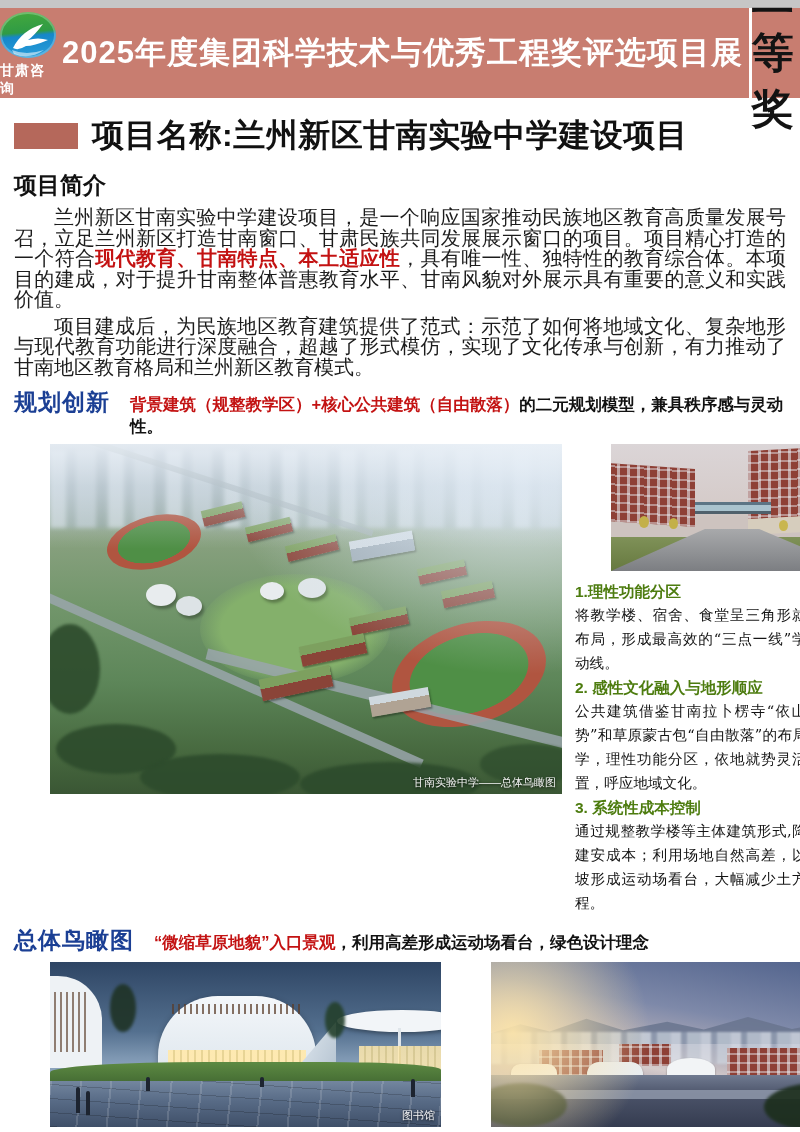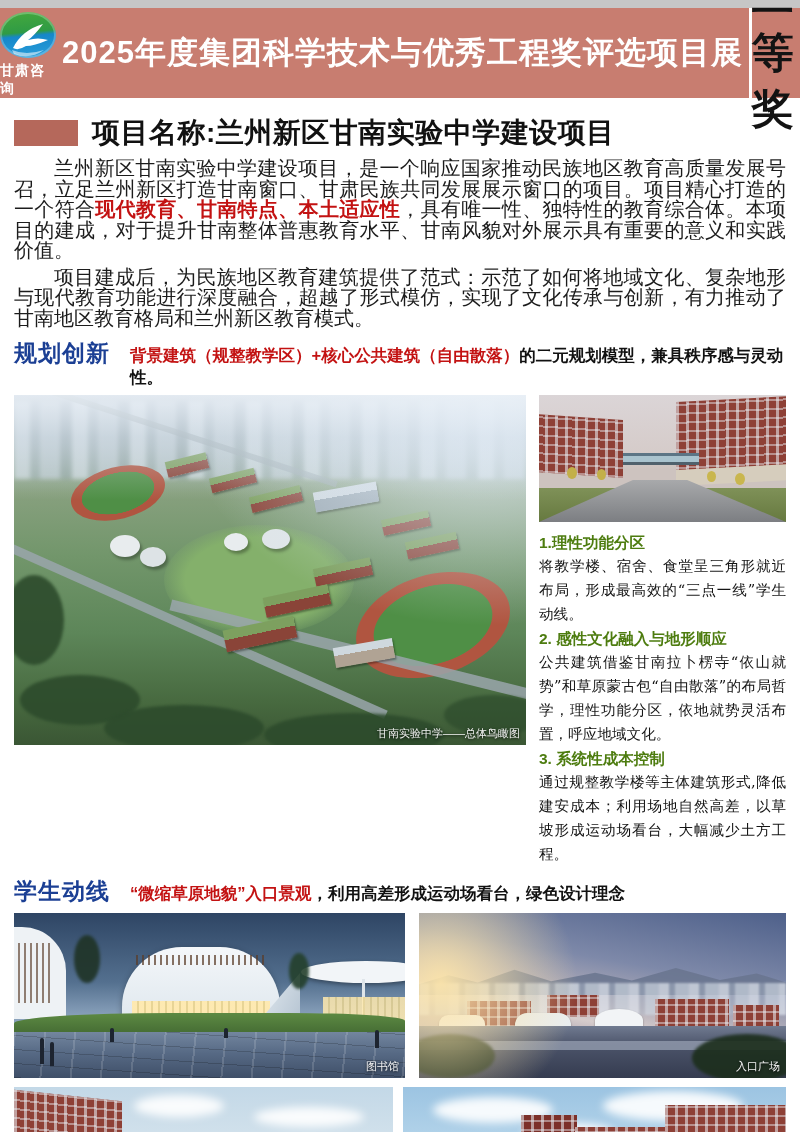--- a/index.html
+++ b/index.html
@@ -18,32 +18,32 @@
   .main-title { color:#fff; font-size:31px; font-weight:bold; letter-spacing:1px; white-space:nowrap; }
   .sub-title { color:#f0dbd4; font-size:11.6px; margin-top:6px; white-space:nowrap; }
   .header-divider { width:7px; background:#fff; }
   .award-badge { width:122px; display:flex; align-items:center; justify-content:center; background:#c87d70; }
   .award-badge span { color:#131313; font-size:42px; font-weight:bold; letter-spacing:1px; }
 
   
   .content { padding:0 14px; }
   .project-title-row { display:flex; align-items:center; margin-top:16px; }
   .title-block { width:64px; height:26px; background:#b5685b; margin-right:14px; }
-  .project-title { font-size:28px; font-weight:bold; color:#111; letter-spacing:.5px; }
+  .project-title { font-size:32px; font-weight:bold; color:#111; letter-spacing:.5px; }
   .intro-heading { font-size:23px; font-weight:bold; color:#111; margin-top:12px; }
   .para { font-family:"DejaVu Serif","Liberation Serif",serif; font-size:20px; line-height:20.5px; color:#1c1c1c; text-align:justify; text-indent:2em; margin-top:6px; }
   .red-bold { color:#c31212; font-weight:bold; }
 
   .section-row { display:flex; align-items:baseline; margin-top:10px; }
   .section-heading { font-size:23px; font-weight:bold; color:#1b3f94; letter-spacing:1px; white-space:nowrap; }
   .section-desc { font-size:16.5px; font-weight:bold; color:#111; margin-left:20px; }
   .section-desc .red-bold { font-size:16.5px; }
 
   .planning-grid { display:flex; margin-top:6px; gap:13px; }
-  .scene { position:relative; overflow:hidden; flex-shrink:0; }
+  .scene { position:relative; overflow:hidden; flex-shrink:0;margin-left:36px; }
   .caption { position:absolute; right:6px; bottom:4px; color:rgba(255,255,255,.95); font-size:11px; text-shadow:0 1px 3px rgba(0,0,0,.9); z-index:9; }
   .right-col { width:247px; display:flex; flex-direction:column; }
   .points { margin-top:8px; }
   .point-title { color:#4d7c0f; font-weight:bold; font-size:15.5px; margin-top:3px; }
   .point-body { font-family:"DejaVu Serif","Liberation Serif",serif; font-size:14.6px; line-height:24px; color:#141414; text-align:justify; }
 
   .photo-row { display:flex; margin-top:6px; }
   .ab { position:absolute; display:block; }
   .win { background-image:
       repeating-linear-gradient(90deg, rgba(235,242,248,.55) 0 3px, transparent 3px 10px),
@@ -128,20 +128,21 @@
     </div>
   </div>
 
   <div class="content">
 
     <div class="project-title-row">
       <div class="title-block"></div>
       <div class="project-title">项目名称:兰州新区甘南实验中学建设项目</div>
     </div>
 
+    <div class="intro-heading">项目简介</div>
 
     <p class="para"><span>兰州新区甘南实验中学建设项目，是一个响应国家推动民族地区教育高质量发展号召，立足兰州新区打造甘南窗口、甘肃民族共同发展展示窗口的项目。项目精心打造的一个符合</span><span class="red-bold">现代教育、甘南特点、本土适应性</span><span>，具有唯一性、独特性的教育综合体。本项目的建成，对于提升甘南整体普惠教育水平、甘南风貌对外展示具有重要的意义和实践价值。</span></p>
 
     <p class="para">项目建成后，为民族地区教育建筑提供了范式：示范了如何将地域文化、复杂地形与现代教育功能进行深度融合，超越了形式模仿，实现了文化传承与创新，有力推动了甘南地区教育格局和兰州新区教育模式。</p>
 
     <div class="section-row">
       <span class="section-heading">规划创新</span>
       <span class="section-desc"><span class="red-bold">背景建筑（规整教学区）+核心公共建筑（自由散落）</span><span>的二元规划模型，兼具秩序感与灵动性。</span></span>
     </div>
 
@@ -197,21 +198,21 @@
           <div class="point-body">将教学楼、宿舍、食堂呈三角形就近布局，形成最高效的“三点一线”学生动线。</div>
           <div class="point-title">2. 感性文化融入与地形顺应</div>
           <div class="point-body">公共建筑借鉴甘南拉卜楞寺“依山就势”和草原蒙古包“自由散落”的布局哲学，理性功能分区，依地就势灵活布置，呼应地域文化。</div>
           <div class="point-title">3. 系统性成本控制</div>
           <div class="point-body">通过规整教学楼等主体建筑形式,降低建安成本；利用场地自然高差，以草坡形成运动场看台，大幅减少土方工程。</div>
         </div>
       </div>
     </div>
 
     <div class="section-row">
-      <span class="section-heading">学生动线</span>
+      <span class="section-heading">总体鸟瞰图</span>
       <span class="section-desc"><span class="red-bold">“微缩草原地貌”入口景观</span><span>，利用高差形成运动场看台，绿色设计理念</span></span>
     </div>
 
     <div class="photo-row" style="gap:14px;">
 
       <div class="scene sc-library">
         <i class="ab" style="left:-14px;top:14px;width:66px;height:92px;background:#eef2f5;border-radius:0 44px 0 0;"></i>
         <i class="ab lib-louver" style="left:-14px;top:30px;width:52px;height:60px;opacity:.8;"></i>
         <i class="ab lib-cyl" style="left:108px;top:34px;width:158px;height:76px;"></i>
         <i class="ab lib-louver" style="left:122px;top:42px;width:130px;height:10px;opacity:.9;"></i>

